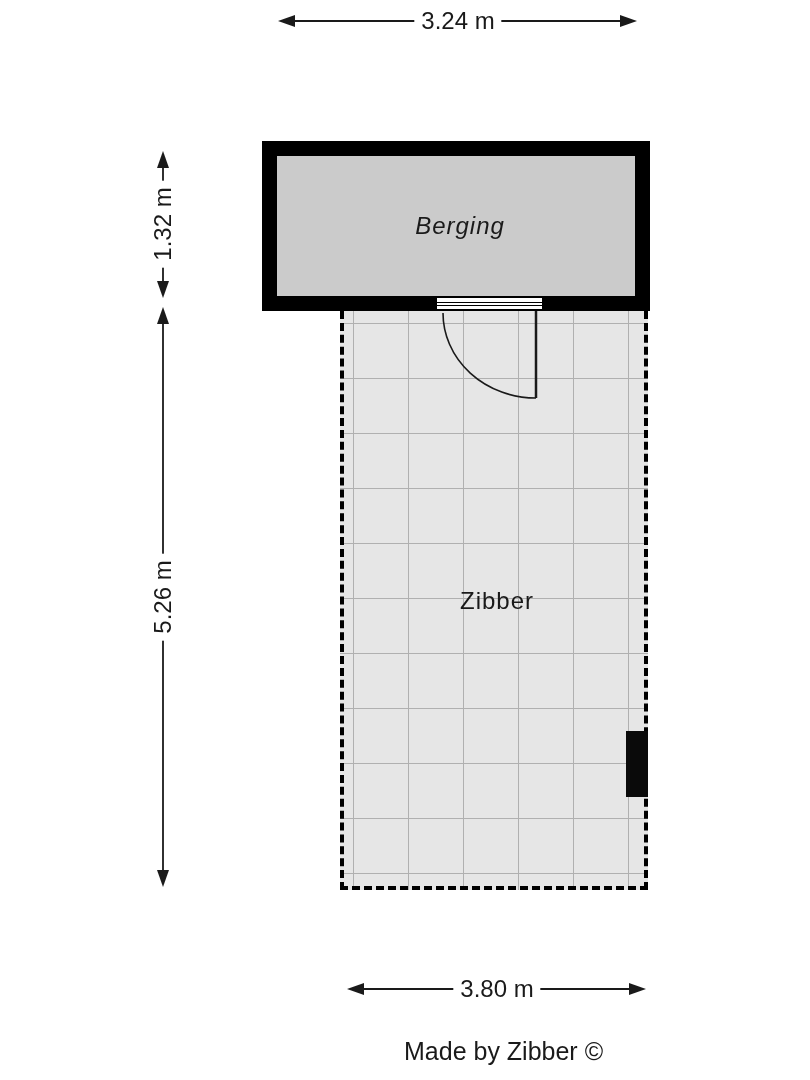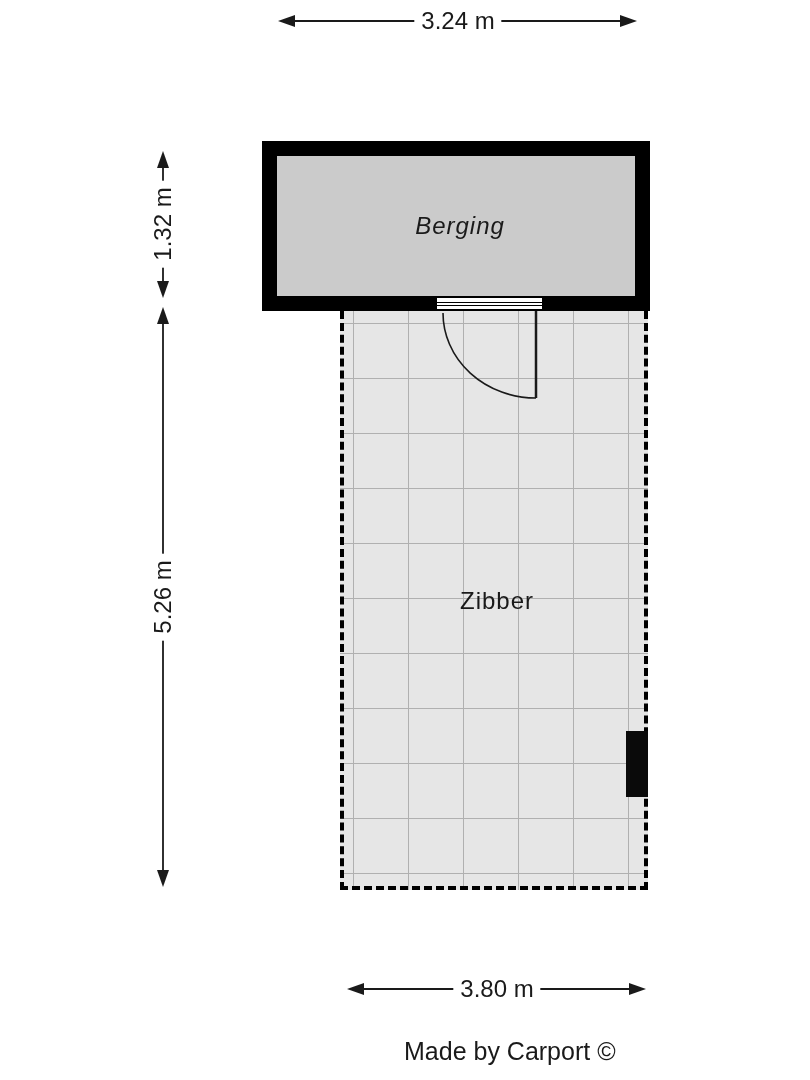--- a/index.html
+++ b/index.html
@@ -130,15 +130,15 @@
   <div class="dim-label vertical" style="left:163px;top:224px;">1.32 m</div>
 
   <div class="dim-label vertical" style="left:163px;top:597px;">5.26 m</div>
 
   <div class="dim-label" style="left:497px;top:989px;">3.80 m</div>
 
   <div class="room-label" style="left:460px;top:226px;font-style:italic;">Berging</div>
 
   <div class="room-label" style="left:497px;top:601px;">Zibber</div>
 
-  <div class="credit">Made by Carport ©</div>
+  <div class="credit">Made by Zibber ©</div>
 
 </div>
 
 </body></html>

